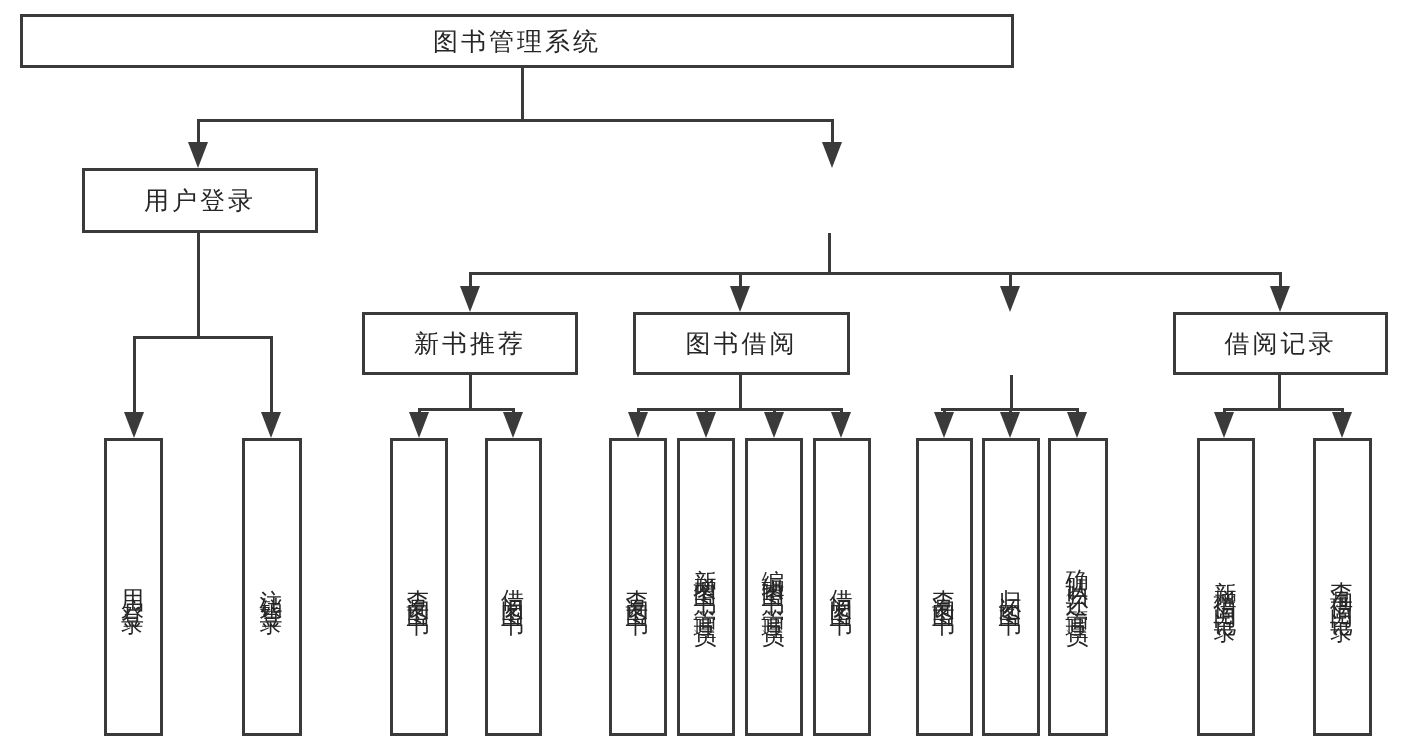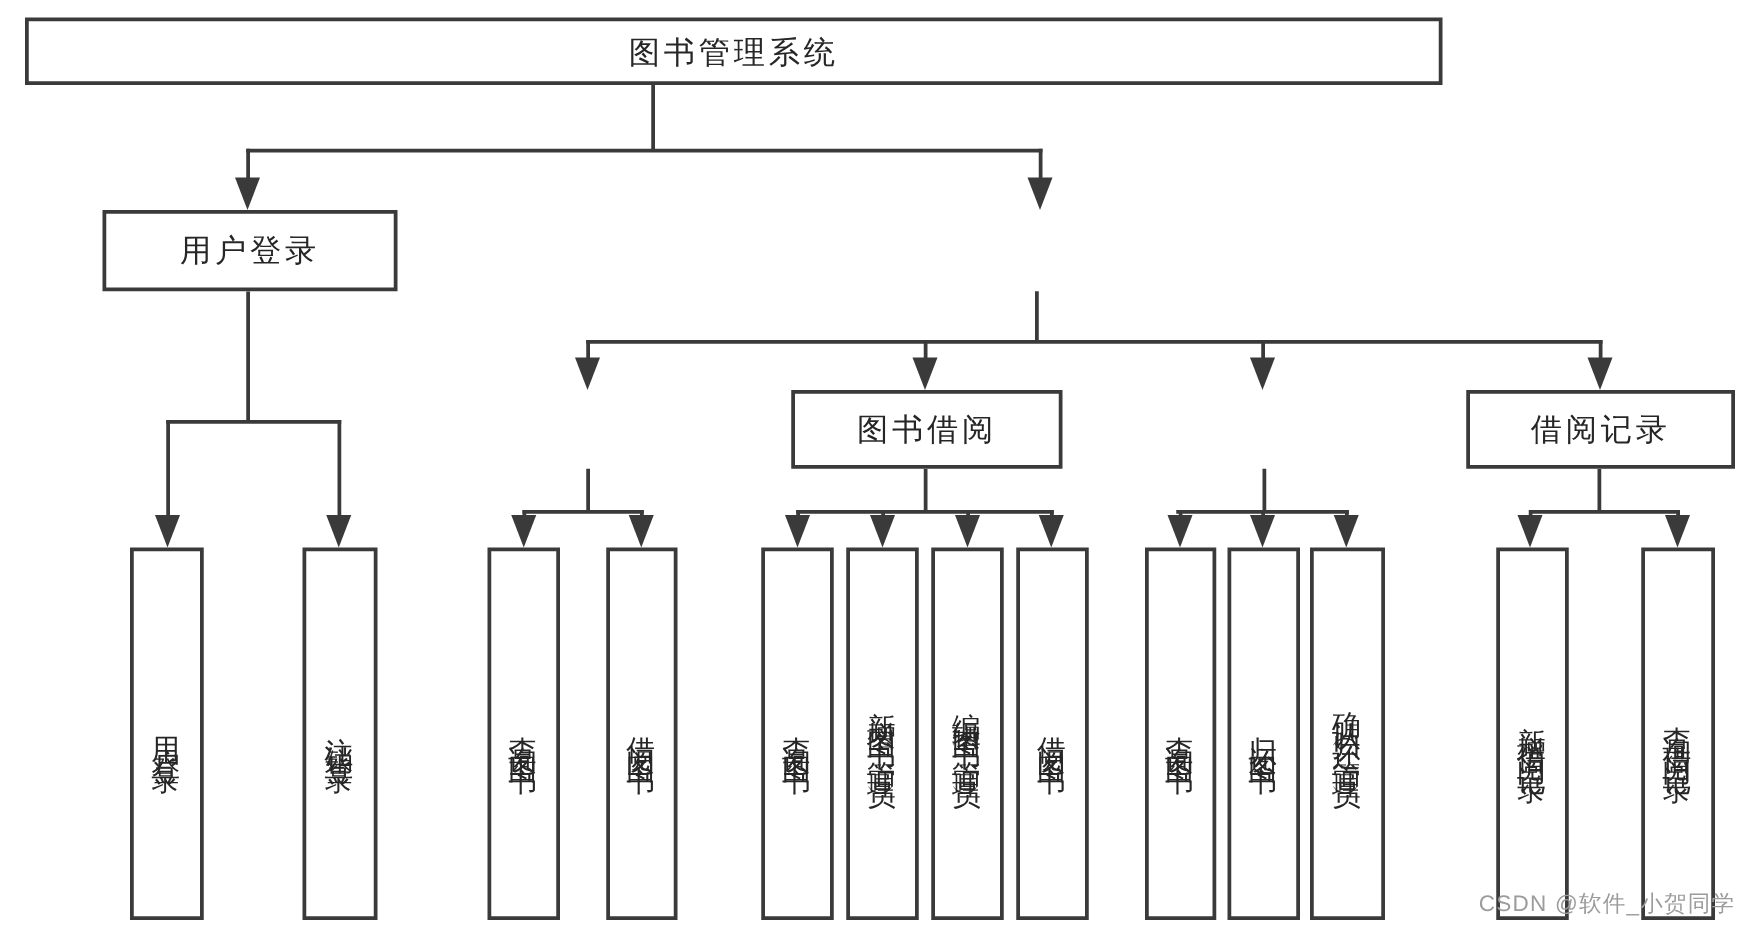--- a/index.html
+++ b/index.html
@@ -58,24 +58,25 @@
     color:var(--wm);
     white-space:nowrap;
     z-index:10;
   }
 </style>
 </head>
 <body>
 
 <div id="stage">
 
-  <div class="node" style="left:20px;top:14px;width:1134px;height:54px;">图书管理系统</div>
+  <div class="node" style="left:20px;top:14px;width:994px;height:54px;">图书管理系统</div>
 
   <div class="node" style="left:82px;top:168px;width:236px;height:65px;">用户登录</div>
 
+  <div class="node" style="left:362px;top:312px;width:216px;height:63px;">新书推荐</div>
   <div class="node" style="left:633px;top:312px;width:217px;height:63px;">图书借阅</div>
   <div class="node" style="left:1173px;top:312px;width:215px;height:63px;">借阅记录</div>
 
   <div class="leaf" style="left:104px;width:59px;">用户登录</div>
   <div class="leaf" style="left:242px;width:60px;">注销登录</div>
 
   <div class="leaf" style="left:390px;width:58px;">查询图书</div>
   <div class="leaf" style="left:485px;width:57px;">借阅图书</div>
 
   <div class="leaf" style="left:609px;width:58px;">查询图书</div>
@@ -83,21 +84,20 @@
   <div class="leaf" style="left:745px;width:58px;">编辑图书（管理员）</div>
   <div class="leaf" style="left:813px;width:58px;">借阅图书</div>
 
   <div class="leaf" style="left:916px;width:57px;">查询图书</div>
   <div class="leaf" style="left:982px;width:58px;">归还图书</div>
   <div class="leaf" style="left:1048px;width:60px;">确认归还（管理员）</div>
 
   <div class="leaf" style="left:1197px;width:58px;">新增借阅记录</div>
   <div class="leaf" style="left:1313px;width:59px;">查询借阅记录</div>
 
-  <div class="watermark">CSDN @软件_小贺同学</div>
 
 <div class="cline" style="left: 521px; top: 68px; width: 3px; height: 52px;"></div>
     <div class="cline" style="left: 197px; top: 119px; width: 637px; height: 3px;"></div>
     <div class="cline" style="left: 197px; top: 119px; width: 3px; height: 30px;"></div>
     <div class="cline" style="left: 831px; top: 119px; width: 3px; height: 30px;"></div>
     <div class="cline" style="left: 828px; top: 233px; width: 3px; height: 40px;"></div>
     <div class="cline" style="left: 469px; top: 272px; width: 813px; height: 3px;"></div>
     <div class="cline" style="left: 469px; top: 272px; width: 3px; height: 20px;"></div>
     <div class="cline" style="left: 739px; top: 272px; width: 3px; height: 20px;"></div>
     <div class="cline" style="left: 1009px; top: 272px; width: 3px; height: 20px;"></div>

